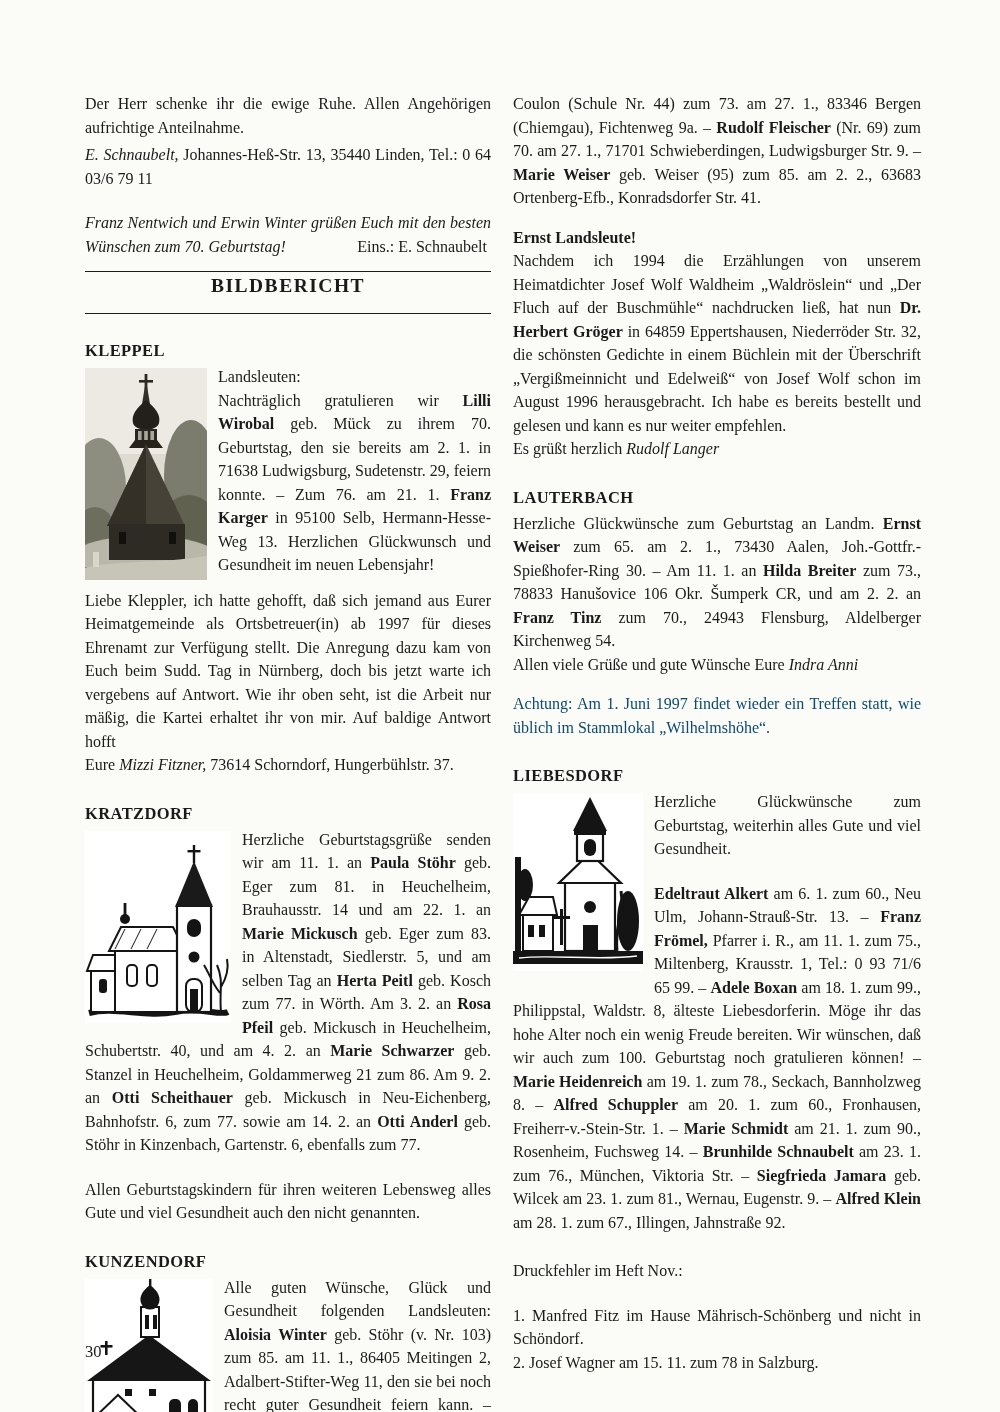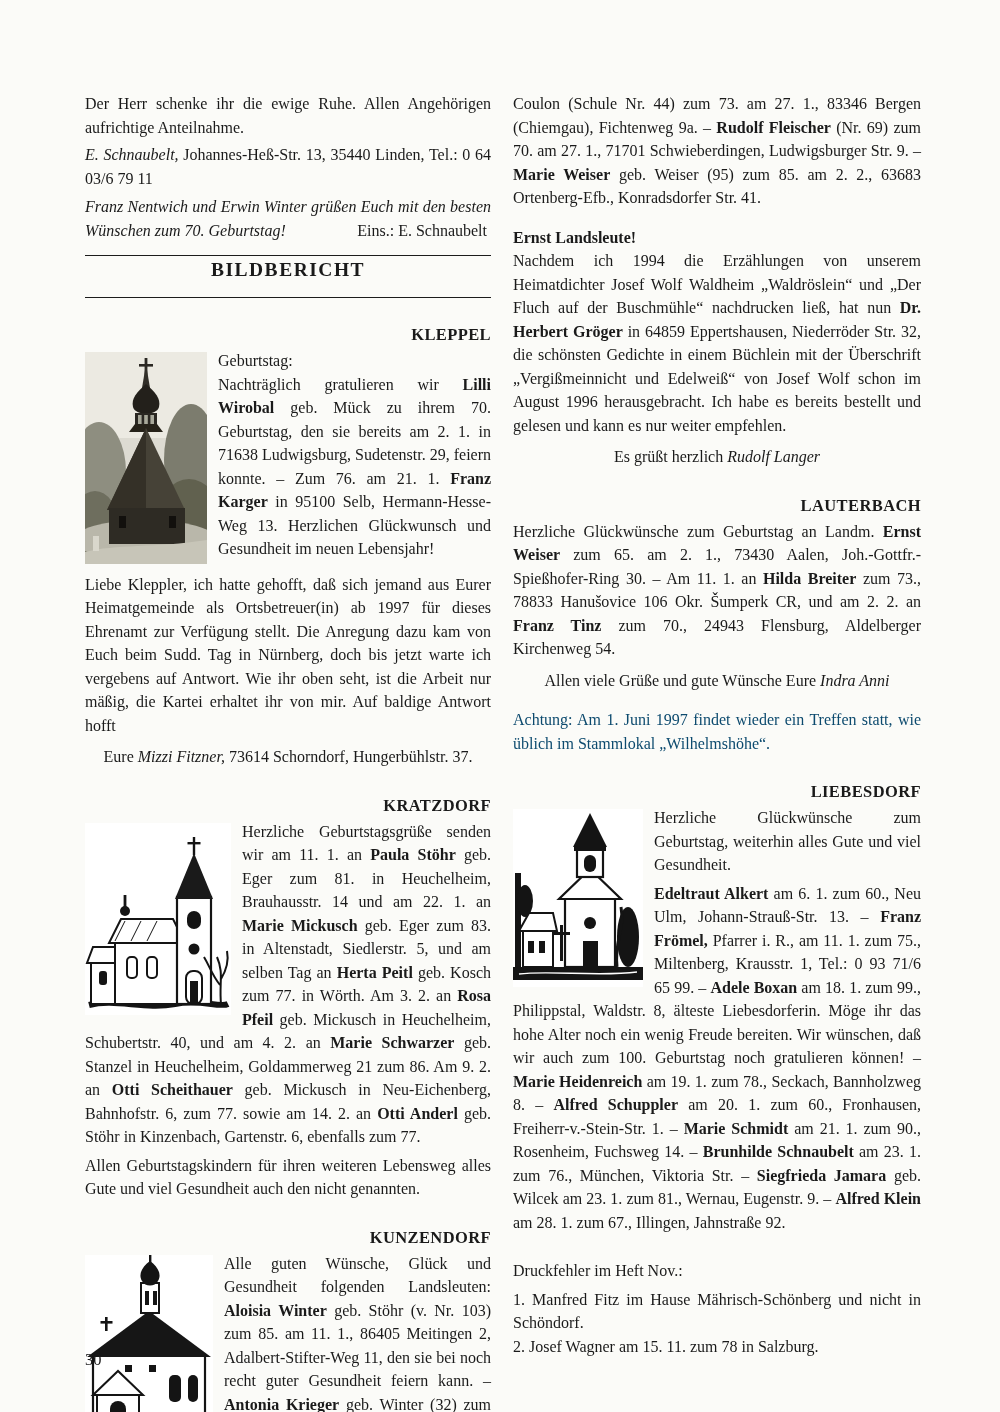--- a/index.html
+++ b/index.html
@@ -6,38 +6,38 @@
   body{
     width:1000px;height:1412px;position:relative;overflow:hidden;
     background:#fbfbf8;color:#1a1a1a;
     font-family:"Liberation Serif","DejaVu Serif",serif;
   }
   .col{position:absolute;top:92px;}
   .col-left{left:85px;width:406px;}
   .col-right{left:513px;width:408px;}
   p{margin:0;font-size:16px;line-height:23.5px;text-align:justify;hyphens:auto;}
   .mt4{margin-top:4px}
-  .mt8{margin-top:5px}
+  .mt8{margin-top:21px}
   .mt12{margin-top:12px}
   .mt16{margin-top:16px}
   .rel{position:relative}
   .endsig{position:absolute;right:4px;bottom:0;font-style:normal;}
-  .sig{text-align:center;margin-top:8px;}
+  .sig{text-align:left;margin-top:0;}
   .gray{color:#0c4a6e;}
   .rulebox{
     margin-top:13px;border-top:1.7px solid #1c1c1c;border-bottom:1.7px solid #1c1c1c;
     text-align:center;font-weight:bold;font-size:19.5px;letter-spacing:1.5px;padding:3px 0 16px;
   }
   .sect{margin-top:25px;clear:both;}
   .sect::after{content:"";display:block;clear:both;}
-  .stitle{margin:0 0 3px;text-align:right;font-size:16.5px;font-weight:bold;letter-spacing:.4px;line-height:23px;}
+  .stitle{margin:0 0 3px;text-align:left;font-size:16.5px;font-weight:bold;letter-spacing:.4px;line-height:23px;}
   .ltitle{margin:0;font-size:16px;font-weight:bold;line-height:23.5px;text-align:left;}
   .imgf{float:left;margin:3px 11px 5px 0;line-height:0;}
   .imgf svg{display:block;}
-  .pageno{position:absolute;left:85px;top:1342px;font-size:16.5px;margin-top:8px;}
+  .pageno{position:absolute;left:85px;top:1342px;font-size:16.5px;}
 </style>
 </head>
 <body>
 
 <div class="col col-left">
 
   <p><span>Der Herr schenke ihr die ewige Ruhe. Allen Angehörigen aufrichtige Anteilnahme.</span></p>
   <p class="mt4"><i>E. Schnaubelt,</i><span> Johannes-Heß-Str. 13, 35440 Linden, Tel.: 0 64 03/6 79 11</span></p>
   <p class="mt8 rel"><span><i>Franz Nentwich und Erwin Winter grüßen Euch mit den besten Wünschen zum 70. Geburtstag!</i></span><span class="endsig">Eins.: E. Schnaubelt</span></p>
 
@@ -67,21 +67,21 @@
         <polygon points="44,80 78,80 72,72 50,72" fill="#262219"></polygon>
         <polygon points="61,76 22,158 100,158" fill="#464237"></polygon>
         <polygon points="61,76 22,158 61,158" fill="#343027"></polygon>
         <rect x="24" y="156" width="76" height="36" fill="#2e2b24"></rect>
         <rect x="34" y="164" width="7" height="12" fill="#12100d"></rect>
         <rect x="84" y="164" width="7" height="12" fill="#12100d"></rect>
         <path d="M0,212 L0,200 C30,192 70,196 122,188 L122,212 Z" fill="#c7c5b8"></path>
         <rect x="8" y="184" width="6" height="15" fill="#d9d7cc"></rect>
       </svg>
     </span>
-    <p><span>Geburtstag:</span></p>
+    <p><span>Landsleuten:</span></p>
     <p><span>Nachträglich gratulieren wir </span><b>Lilli Wirobal</b><span> geb. Mück zu ihrem 70. Geburtstag, den sie bereits am 2. 1. in 71638 Ludwigsburg, Sudetenstr. 29, feiern konnte. – Zum 76. am 21. 1. </span><b>Franz Karger</b><span> in 95100 Selb, Hermann-Hesse-Weg 13. Herzlichen Glückwunsch und Gesundheit im neuen Lebensjahr!</span></p>
     <p class="mt12"><span>Liebe Kleppler, ich hatte gehofft, daß sich jemand aus Eurer Heimatgemeinde als Ortsbetreuer(in) ab 1997 für dieses Ehrenamt zur Verfügung stellt. Die Anregung dazu kam von Euch beim Sudd. Tag in Nürnberg, doch bis jetzt warte ich vergebens auf Antwort. Wie ihr oben seht, ist die Arbeit nur mäßig, die Kartei erhaltet ihr von mir. Auf baldige Antwort hofft</span></p>
     <p class="sig"><span>Eure </span><i>Mizzi Fitzner,</i><span> 73614 Schorndorf, Hungerbühlstr. 37.</span></p>
   </section>
 
   <section class="sect">
     <h3 class="stitle">KRATZDORF</h3>
     <span class="imgf">
       <svg width="146" height="192" viewBox="0 0 146 192" aria-hidden="true">
         <rect width="146" height="192" fill="#ffffff"></rect>

